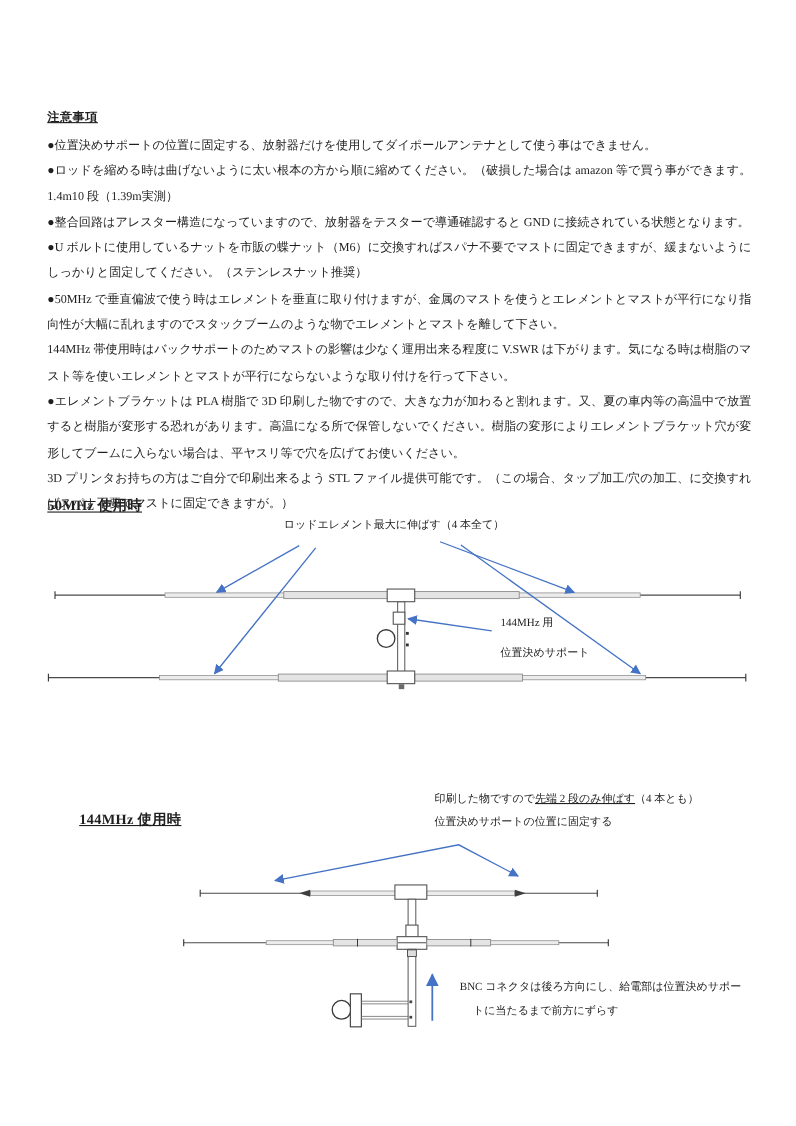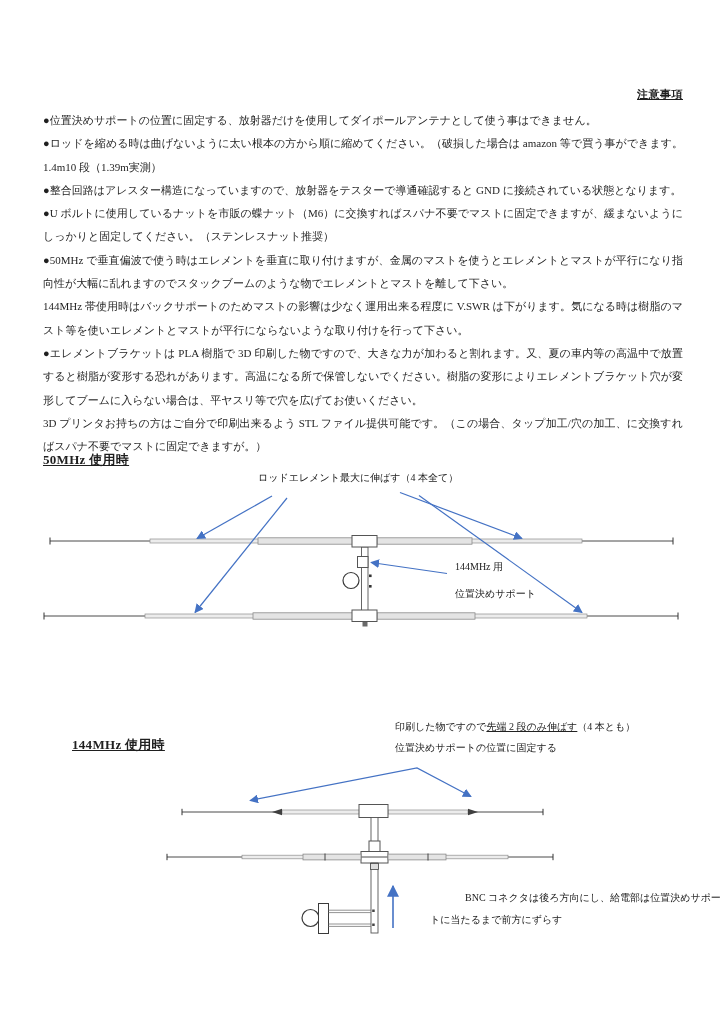--- a/index.html
+++ b/index.html
@@ -6,42 +6,42 @@
   .page{
     position:relative;width:724px;height:1024px;background:#ffffff;
     font-family:"Liberation Serif","DejaVu Serif",serif;color:#1f1f1f;
     overflow:hidden;margin:0 auto;
   }
   .textblock{
     position:absolute;left:43px;top:83px;width:640px;
   }
   .doc-title{
     font-size:11px;font-weight:bold;text-decoration:underline;
-    margin:4px 0 7px 0;letter-spacing:.5px;text-align:right;
+    margin:16px 0 7px 0;letter-spacing:.5px;
   }
   .note{
     margin:0;font-size:11px;line-height:23.3px;
     text-align:justify;text-justify:inter-ideograph;
   }
   .sec-heading{
     position:absolute;font-size:13px;font-weight:600;
     text-decoration:underline;white-space:nowrap;letter-spacing:.3px;
   }
   #h50{left:43px;top:451px;}
   #h144{left:72px;top:736px;}
   .lbl{
     position:absolute;font-size:10px;line-height:15px;white-space:nowrap;color:#222;
   }
   .lbl .u{text-decoration:underline;}
   #l50main{left:258px;top:470px;}
   #l50a{left:455px;top:559px;}
   #l50b{left:455px;top:586px;text-align:right;}
   #l144a{left:395px;top:719px;}
   #l144b{left:395px;top:740px;}
-  #lbnc1{left:418px;top:890px;margin-left:47px;}
+  #lbnc1{left:418px;top:890px;}
   #lbnc2{left:430px;top:912px;}
   svg.diagram{position:absolute;left:0;}
   #svg50{top:455px;}
   #svg144{top:715px;}
 </style>
 </head>
 <body>
 
 <div class="page">
 

